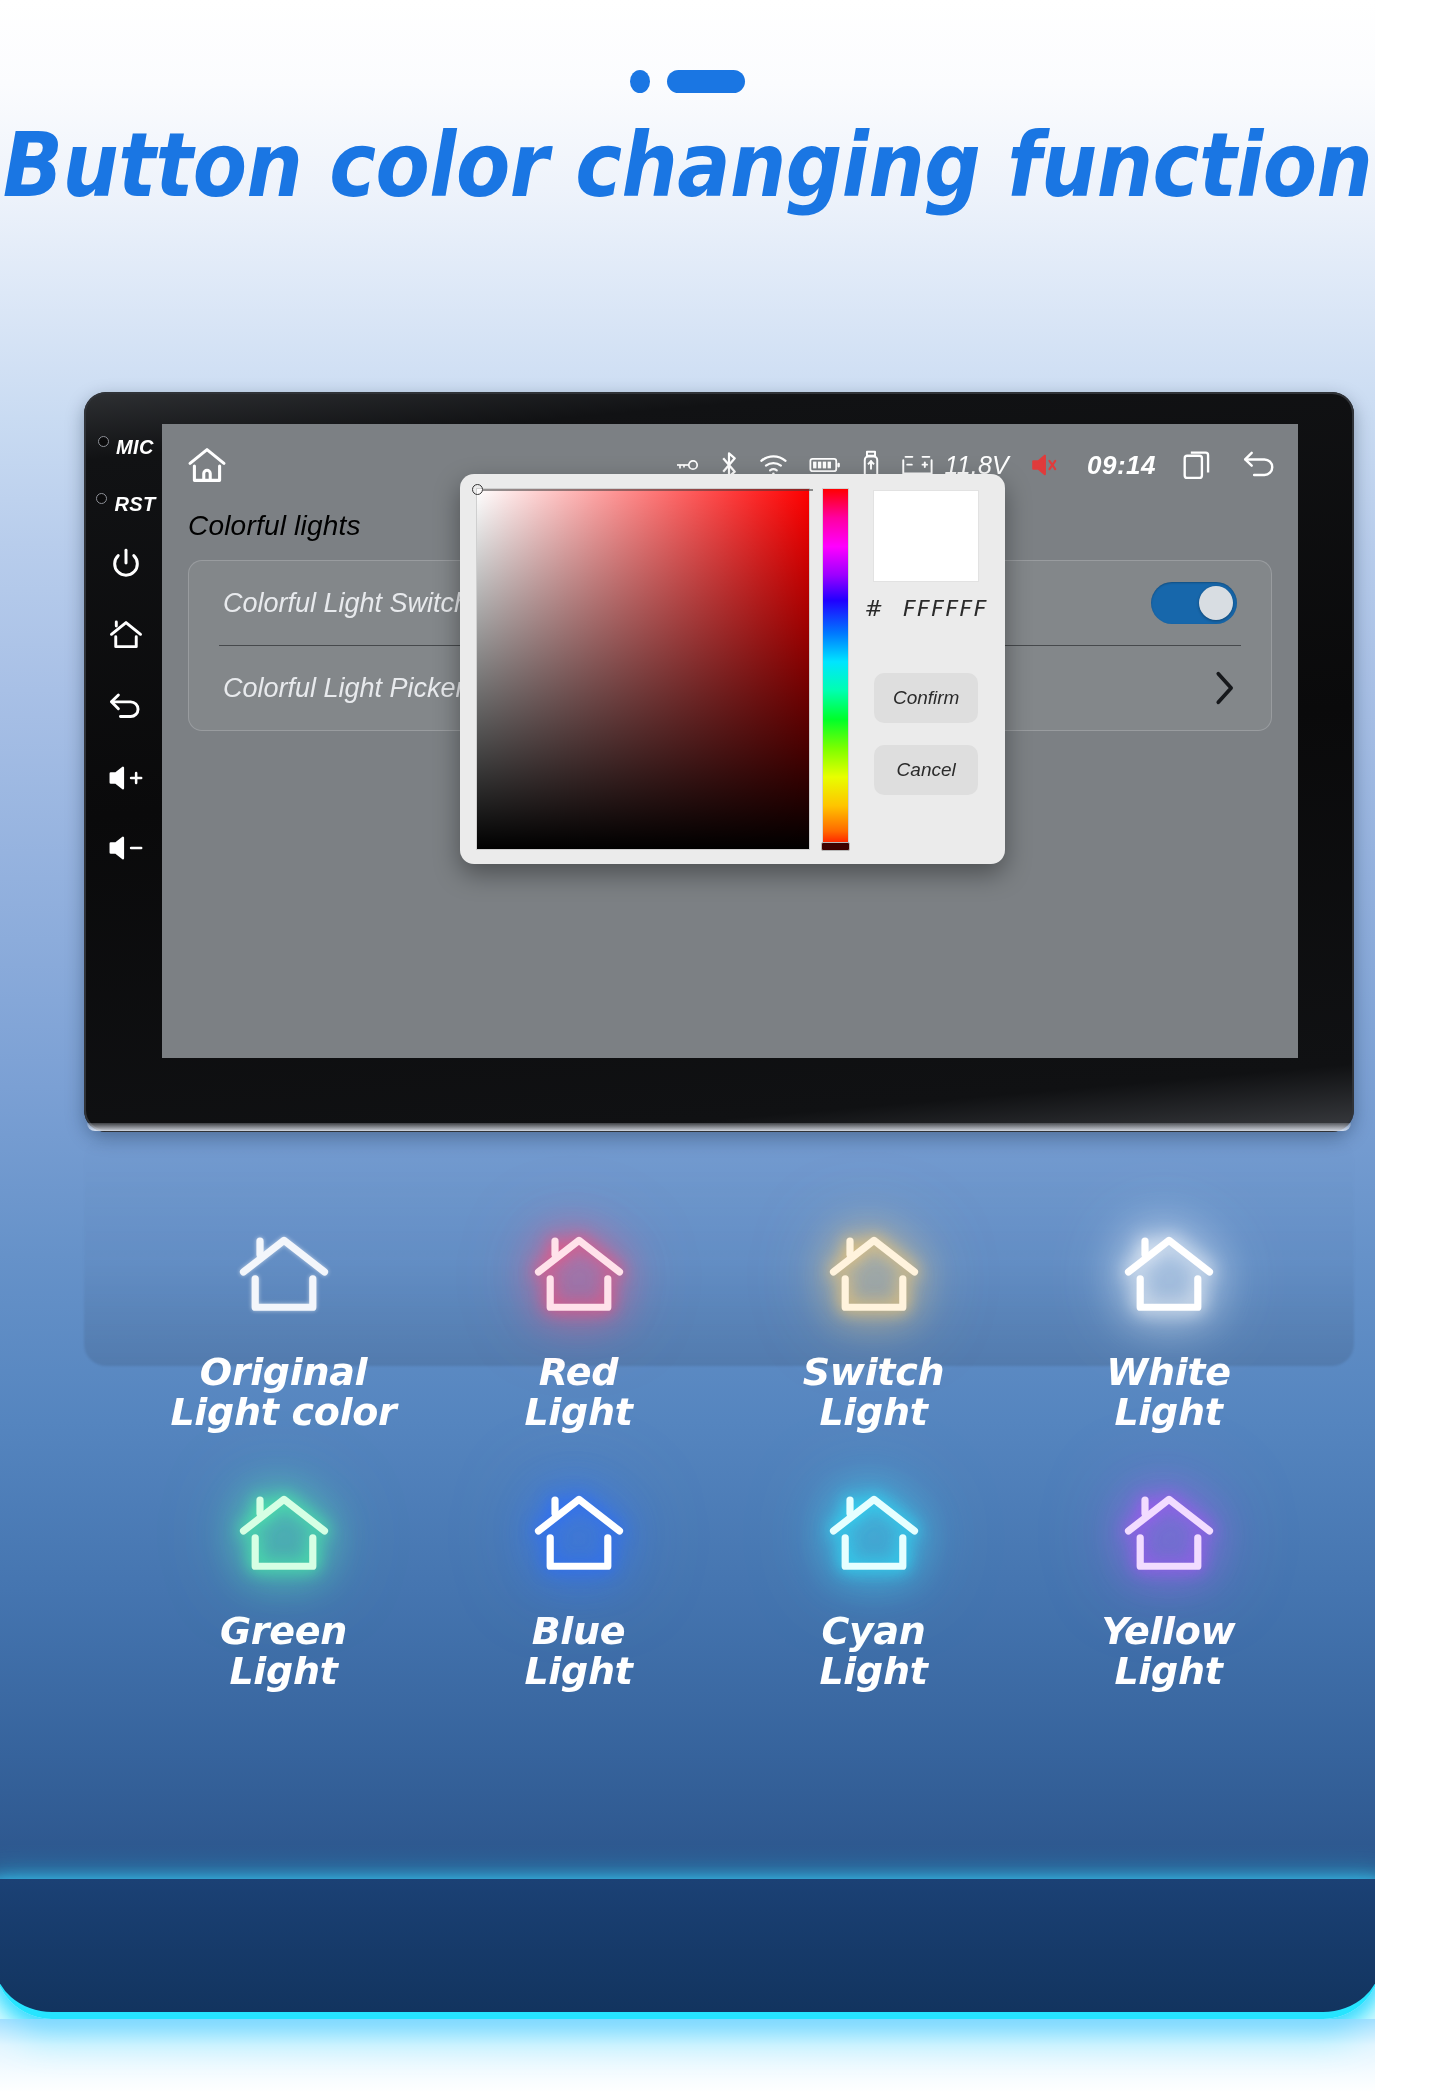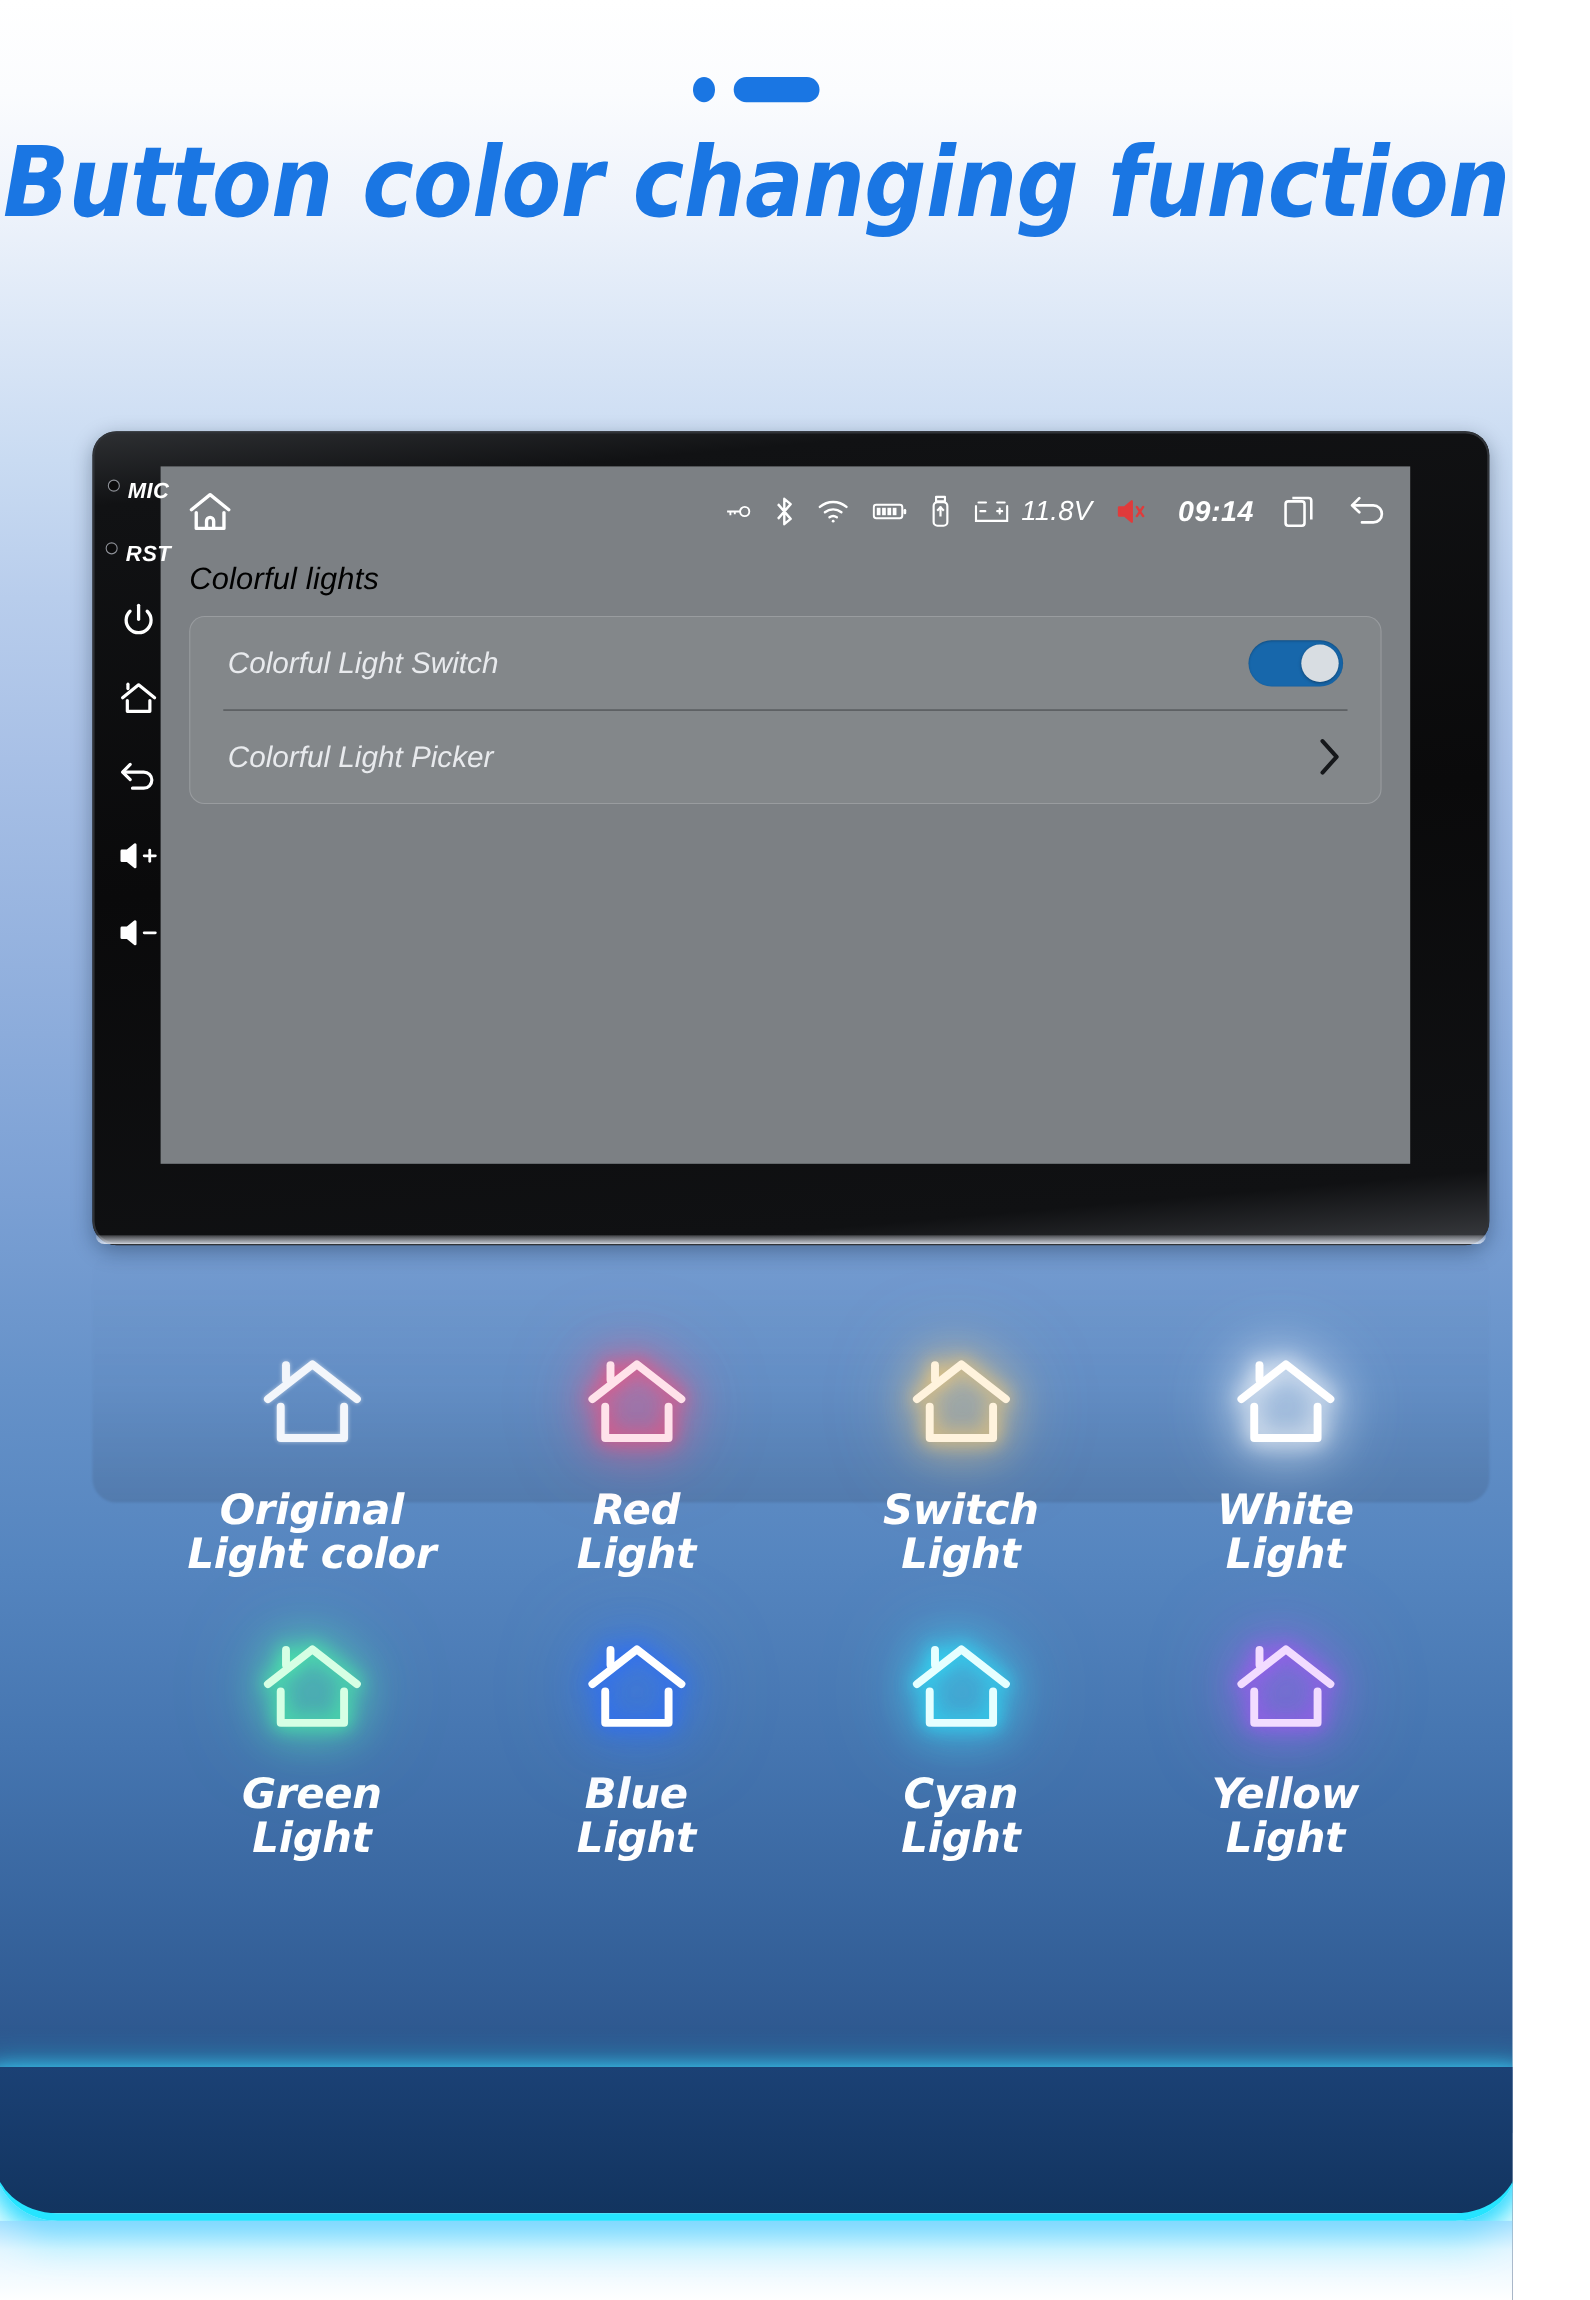--- a/index.html
+++ b/index.html
@@ -108,21 +108,21 @@
     padding-top: 40px;
     gap: 0;
     z-index: 5;
   }
   .bz-item { color:#ffffff; display:flex; align-items:center; justify-content:center; }
   .bz-label { font-size: 20px; font-weight: 700; letter-spacing: .4px; display:flex; align-items:flex-start; gap:7px; }
   .bz-hole { width: 11px; height: 11px; border-radius: 50%; border: 1.6px solid #8e9198; background:#0b0b0c; }
 
   .screen {
     position: absolute;
-    left: 62px; top: 32px;
+    left: 78px; top: 32px;
     width: 1136px; height: 634px;
     background: #7c8084;
     overflow: hidden;
   }
 
   
   .statusbar {
     position: relative;
     height: 82px;
     display: flex;
@@ -428,20 +428,37 @@
           <div class="row">
             <div class="row-label">Colorful Light Picker</div>
             <div class="row-right chev">
               <svg width="26" height="40" viewBox="0 0 18 28" fill="none" stroke="#16181b" stroke-width="2.6" stroke-linecap="round" stroke-linejoin="round">
                 <path d="M5 4l9 10-9 10"></path>
               </svg>
             </div>
           </div>
         </div>
 
+        <div class="dialog">
+          <div class="sv-box">
+            <div class="sv-cursor"></div>
+          </div>
+          <div class="hue-slider">
+            <div class="hue-thumb"></div>
+          </div>
+          <div class="dlg-right">
+            <div class="swatch"></div>
+            <div class="hexline">
+              <span>#</span>
+              <span style="margin-left:10px;">FFFFFF</span>
+            </div>
+            <div class="dlg-btn confirm">Confirm</div>
+            <div class="dlg-btn cancel">Cancel</div>
+          </div>
+        </div>
 
       </div>
     </div>
   </div>
 
   <div class="grid">
 
     <div class="cell">
       <span class="house">
         <svg width="96" height="86" viewBox="0 0 28 25" fill="none" stroke="#f3f6fb" stroke-width="2.1" stroke-linecap="round" stroke-linejoin="round" style="filter: drop-shadow(0 0 2px rgba(255,255,255,.55));">

